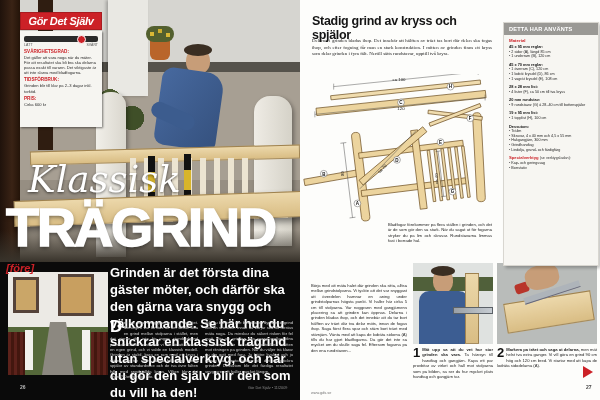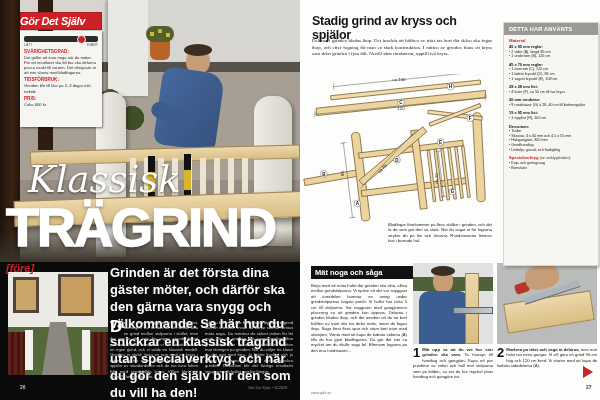--- a/index.html
+++ b/index.html
@@ -4,21 +4,21 @@
 <style>
   html,body{margin:0;padding:0;background:#222;}
   .spread{position:relative;width:600px;height:400px;background:#0a0a0a;overflow:hidden;
           font-family:"Liberation Sans",sans-serif;}
   .abs{position:absolute;}
 
   
   .main-photo{left:0;top:0;width:300px;height:262px;background:linear-gradient(#d6d5d0 0 62px,#55524b 62px 72px,#a79f93 72px 180px,#968e82 180px 262px);overflow:hidden;}
   .ph{position:absolute;}
   .logo-box{left:20px;top:12px;width:82px;height:18px;background:#cc2127;color:#fff;
-            font-weight:bold;font-size:11px;line-height:18px;font-style:italic;
+            font-weight:bold;font-size:11px;line-height:18px;text-align:center;font-style:italic;
             letter-spacing:-.3px;box-shadow:0 0 0 1px #a91b20 inset;z-index:6;}
   .infobox{left:20px;top:31px;width:82px;height:96px;background:#f6f5f1;z-index:6;
            box-shadow:1px 1px 2px rgba(0,0,0,.5);padding:3px 4px;box-sizing:border-box;}
   .gauge{position:relative;height:6px;background:#2b2b2b;border-radius:2px;margin-top:2px;}
   .gauge i{position:absolute;top:-1px;left:72%;width:7px;height:7px;background:#cc2127;border-radius:50%;border:1px solid #fff;}
   .gauge-lbls{display:flex;justify-content:space-between;font-size:3.5px;color:#555;margin:1px 0 2px;}
   .ib-h{color:#cc2127;font-weight:bold;font-size:4.6px;margin:2px 0 1px;}
   .ib-t{font-size:4.1px;line-height:1.25;color:#2c2c2c;}
   .kicker{left:6px;top:262px;color:#cc2127;font-weight:bold;font-size:11px;font-style:italic;z-index:5;text-align:right;}
   .title-script{left:28px;top:158px;color:#fff;font-family:"DejaVu Serif",serif;font-style:italic;
@@ -199,21 +199,20 @@
         <text x="140" y="69.8" text-anchor="middle">E</text>
       <circle cx="170" cy="44" r="3.4" fill="#fff" stroke="#333" stroke-width=".4"></circle>
         <text x="170" y="45.8" text-anchor="middle">F</text>
       <circle cx="152" cy="118" r="3.4" fill="#fff" stroke="#333" stroke-width=".4"></circle>
         <text x="152" y="119.8" text-anchor="middle">G</text>
     </g>
   </svg>
 
   <div class="abs diag-caption">Bladfogar förekommer på flera ställen i grinden, och det är de som gör den så stark. När du sågat ut för fogarna stryker du på lim och skruvar. Rundstavarna limmas fast i borrade hål.</div>
 
-  <div class="abs sec-bar">Mät noga och såga</div>
   <div class="abs sec-body">Börja med att mäta hålet där grinden ska sitta, alltså mellan grindstolparna. Vi tyckte att det var snyggast att överdelen hamnar en aning under grindstolparnas högsta punkt. Vi håller här cirka 5 cm till stolparna. Var noggrann med gångjärnens placering så att grinden kan öppnas. Delarna i grinden bladas ihop, och det innebär att du tar bort hälften av träet där två delar möts, innan de fogas ihop. Såga först flera spår och stäm bort träet med stämjärn. Vänta med att kapa de lodräta sidorna (A) tills du har gjort bladfogarna. Då gör det inte så mycket om du skulle såga fel. Eftersom fogarna på den ena rundstaven...</div>
 
   <div class="abs step-photo1">
     <div class="ph" style="left:0;top:14px;width:80px;height:14px;background:#50603a;"></div>
     <div class="ph" style="left:6px;top:6px;width:50px;height:75px;">
       <div style="position:absolute;left:14px;top:0;width:20px;height:24px;background:#c79d78;border-radius:45%;"></div>
       <div style="position:absolute;left:12px;top:-3px;width:24px;height:10px;background:#3a2e22;border-radius:50%;"></div>
       <div style="position:absolute;left:0;top:22px;width:50px;height:53px;background:#3c5d92;border-radius:10px 10px 0 0;"></div>
     </div>
     <div class="ph wood" style="left:52px;top:10px;width:14px;height:71px;"></div>

